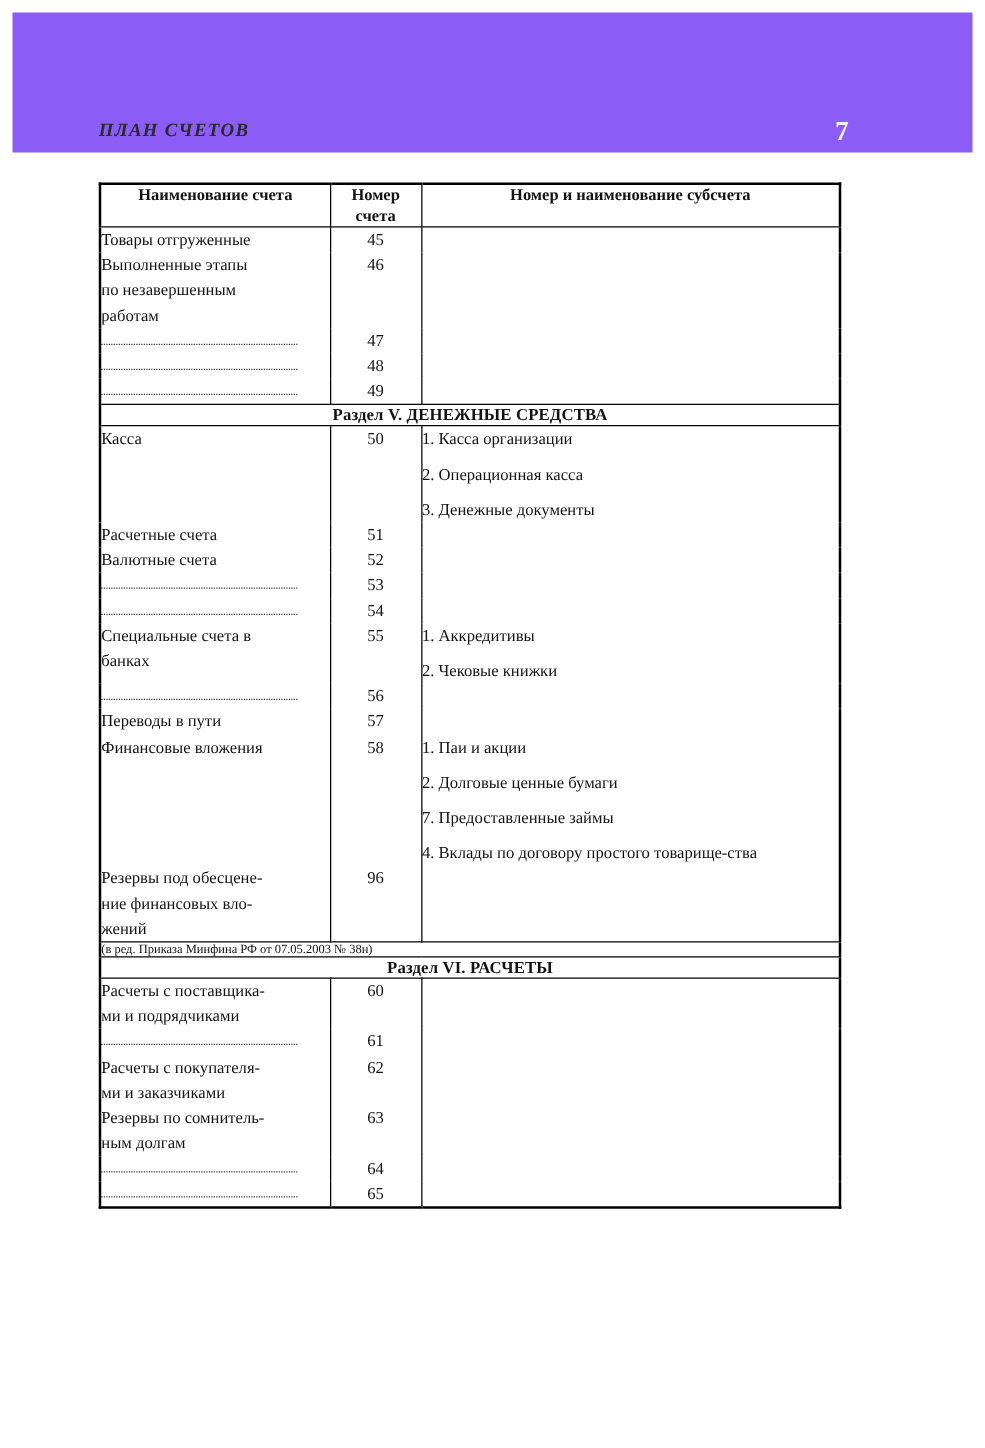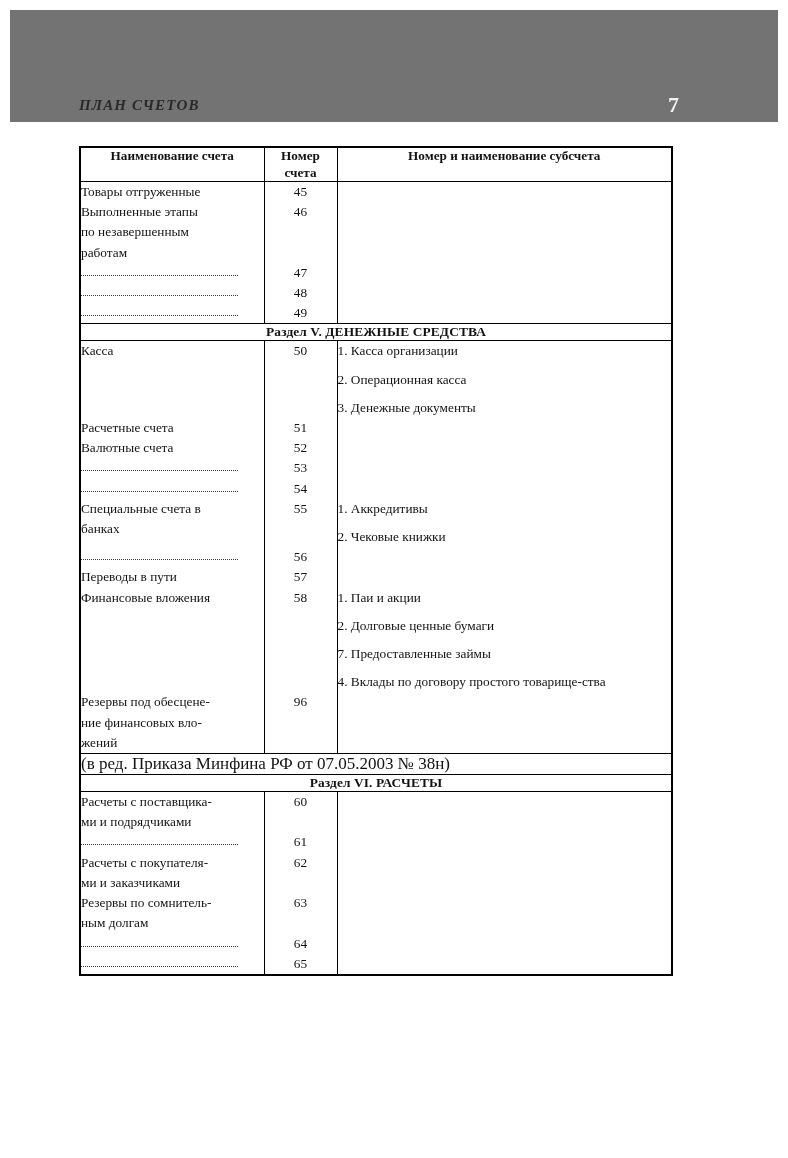--- a/index.html
+++ b/index.html
@@ -15,21 +15,21 @@
     overflow: hidden;
   }
 
   
   .head-band {
     position: absolute;
     left: 10px;
     top: 10px;
     width: 768px;
     height: 112px;
-    background: #737373;
+    background: #8b5cf6;
   }
   .head-title {
     position: absolute;
     left: 69px;
     bottom: 8px;
     font-style: italic;
     font-weight: 700;
     font-size: 15px;
     letter-spacing: 1.1px;
     color: #2a2a2a;
@@ -106,21 +106,21 @@
   td.section {
     text-align: center;
     font-weight: 700;
     font-size: 13.4px;
     padding: 5px 4px 6px 4px;
     letter-spacing: 0.1px;
   }
   
   td.note {
     text-align: left;
-    font-size: 17px;
+    font-size: 10px;
     padding: 4px 4px 5px 8px;
   }
 
   
   .leader {
     display: block;
     width: 157px;
     border-bottom: 1.6px dotted #3a3a3a;
     height: 0;
     margin-top: 12px;

